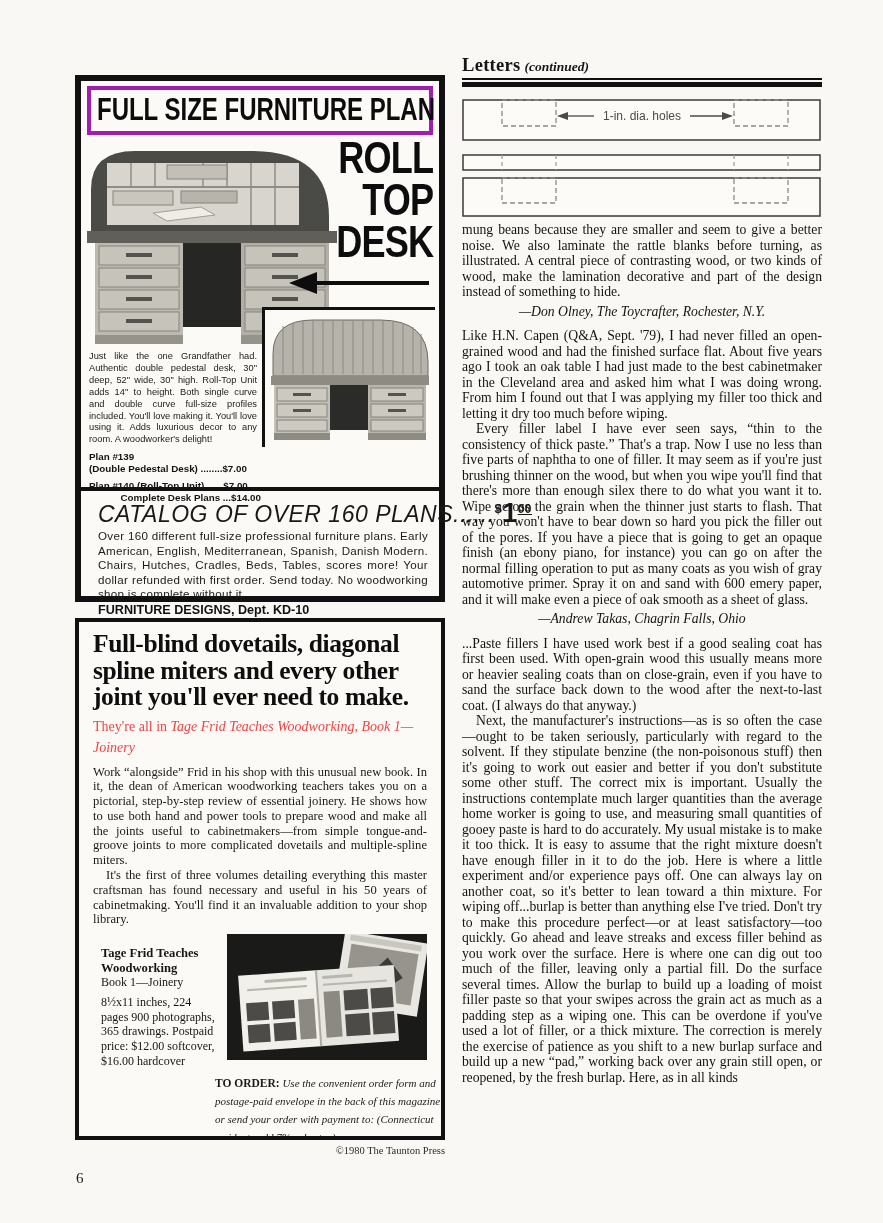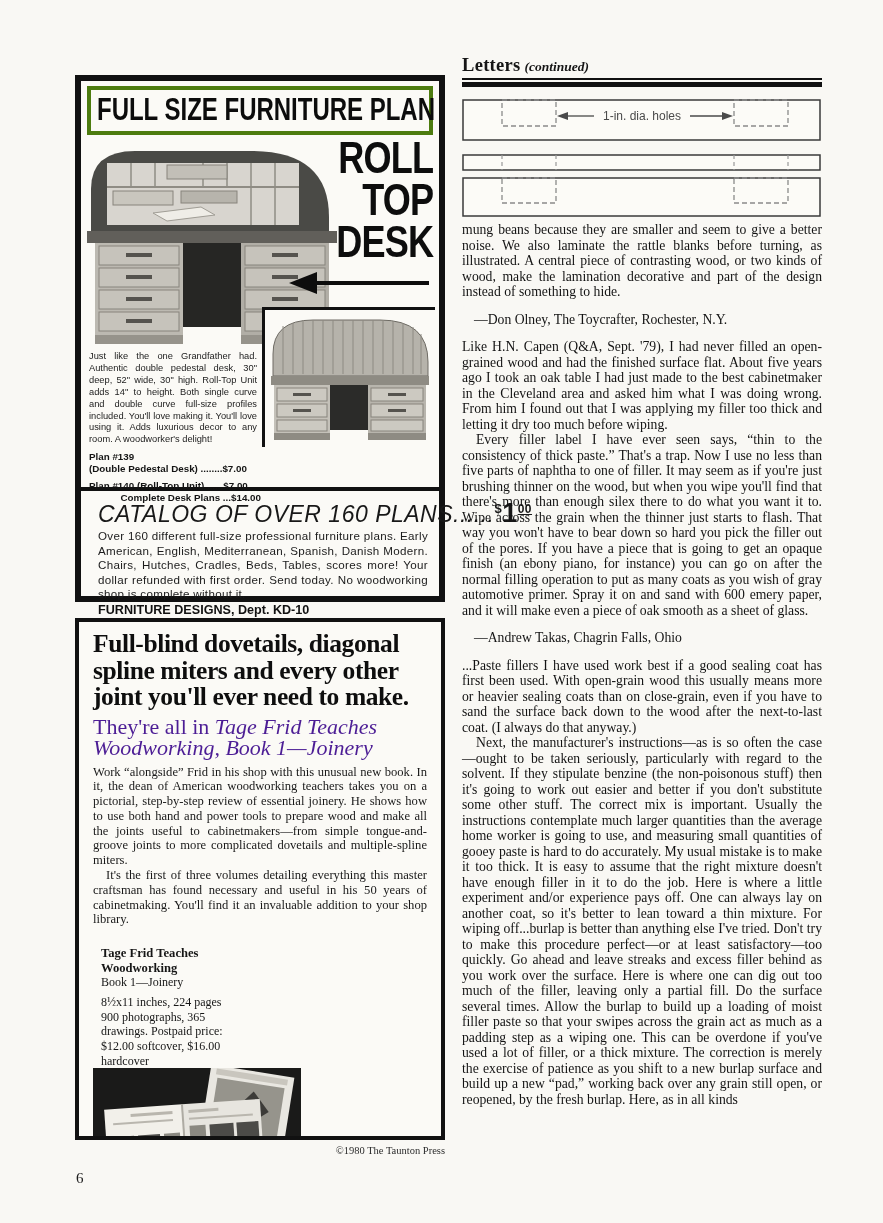--- a/index.html
+++ b/index.html
@@ -3,21 +3,21 @@
 <meta charset="utf-8">
 <style>
   html,body{margin:0;padding:0;}
   body{background:#e8e6e1;}
   .page{position:relative;width:883px;height:1223px;background:#f9f8f4;overflow:hidden;
         font-family:"Liberation Serif",serif;color:#161616;}
 
   
   .ad1{position:absolute;left:75px;top:75px;width:370px;height:527px;border:6px solid #111;
        background:#fbfaf6;box-sizing:border-box;}
-  .ad1-headbox{margin:5px 6px 0 6px;border:4px solid #4d7c0f;padding:3px 2px 2px 2px;text-align:center;}
+  .ad1-headbox{margin:5px 6px 0 6px;border:4px solid #a21caf;padding:3px 2px 2px 2px;text-align:center;}
   .ad1-photozone{position:relative;height:352px;}
   .rolltop-lines{position:absolute;right:6px;top:2px;text-align:right;}
   .rolltop-lines div{font-family:"Liberation Sans",sans-serif;font-weight:800;font-size:44px;
        line-height:42px;transform:scaleX(.82);transform-origin:right center;letter-spacing:-1px;color:#0d0d0d;}
   .bigdesk{position:absolute;left:2px;top:4px;}
   .arrow-left{position:absolute;right:8px;top:134px;}
   .smalldesk-box{position:absolute;left:181px;top:172px;width:173px;height:140px;
        border-left:3px solid #111;border-top:3px solid #111;background:#fbfaf6;box-sizing:border-box;
        display:flex;align-items:center;justify-content:center;}
   .ad1-body{position:absolute;left:8px;top:216px;width:168px;
@@ -35,25 +35,25 @@
   .cat-1{font-size:27px;}
   .cat-c{font-size:12px;vertical-align:9px;text-decoration:underline;}
   .cat-body{margin-top:4px;font-family:"Liberation Sans",sans-serif;font-size:11.6px;
        line-height:14.6px;text-align:justify;letter-spacing:.3px;color:#1b1b1b;}
   .cat-co{margin-top:1px;text-align:left;font-family:"Liberation Sans",sans-serif;
        font-weight:bold;font-size:12.6px;line-height:15px;color:#111;}
 
   .ad2{position:absolute;left:75px;top:618px;width:370px;height:522px;border:4px solid #111;
        background:#fbfaf6;box-sizing:border-box;padding:9px 14px 0 14px;overflow:hidden;}
   .ad2-head{font-size:25.5px;line-height:26.5px;font-weight:bold;letter-spacing:-.4px;color:#0e0e0e;}
-  .ad2-sub{margin-top:5px;font-size:22px;line-height:21px;color:#4c1d95;}
+  .ad2-sub{margin-top:5px;font-size:14px;line-height:21px;color:#ef4444;}
   .ad2-sub .ital{font-style:italic;}
   .ad2-body{margin-top:7px;font-size:12.6px;line-height:14.8px;text-align:justify;color:#191919;}
   .ad2-body .p2{text-indent:13px;margin-top:0;}
-  .ad2-bottom{margin-top:7px;display:flex;flex-direction:column;}
+  .ad2-bottom{margin-top:7px;display:flex;}
   .bookinfo{width:138px;padding:12px 6px 0 8px;box-sizing:border-box;}
   .bookinfo .bt{font-weight:bold;font-size:12.6px;line-height:14.5px;}
   .bookinfo .bs{font-size:12px;line-height:14px;}
   .bookinfo .bspecs{margin-top:6px;font-size:12px;line-height:14.6px;}
   .book-photo{width:208px;height:126px;background:#1a1a19;position:relative;overflow:hidden;}
   .to-order{margin:6px 0 0 122px;width:226px;font-size:11px;line-height:18px;
        font-style:italic;color:#1a1a1a;}
   .to-order .lbl{font-style:normal;font-weight:bold;font-size:11.5px;}
   .pubrow{margin-top:3px;display:flex;align-items:center;}
   .t-logo{font-size:40px;font-weight:bold;line-height:32px;color:#111;
@@ -68,21 +68,21 @@
   .letters-hd{position:absolute;left:462px;top:55px;width:360px;}
   .letters-hd .ttl{font-weight:bold;font-size:18.5px;letter-spacing:.3px;text-align:right;}
   .letters-hd .cont{font-weight:bold;font-style:italic;font-size:13.5px;}
   .hd-rule1{margin-top:2px;height:2px;background:#111;}
   .hd-rule2{margin-top:2px;height:5px;background:#111;}
   .diagram{position:absolute;left:462px;top:99px;width:360px;height:120px;}
   .lt{position:absolute;left:462px;top:222px;width:360px;}
   .lt p{margin:0;text-align:justify;font-size:13.7px;line-height:15.5px;color:#131313;}
   .lt p.gap{margin-top:9px;}
   .lt p.indent{text-indent:14px;}
-  .lt .sig{text-align:left;margin:12px;}
+  .lt .sig{text-align:center;font-style:italic;margin:4px;}
 </style>
 </head>
 <body>
 
 <div class="page">
 
   <div class="ad1">
     <div class="ad1-headbox">
       <svg width="346" height="32" viewBox="0 0 346 32">
         <text x="173" y="27" text-anchor="middle" textLength="338" lengthAdjust="spacingAndGlyphs" font-family="Liberation Sans, sans-serif" font-weight="bold" font-size="32" fill="#0c0c0c">FULL SIZE FURNITURE PLAN</text>

